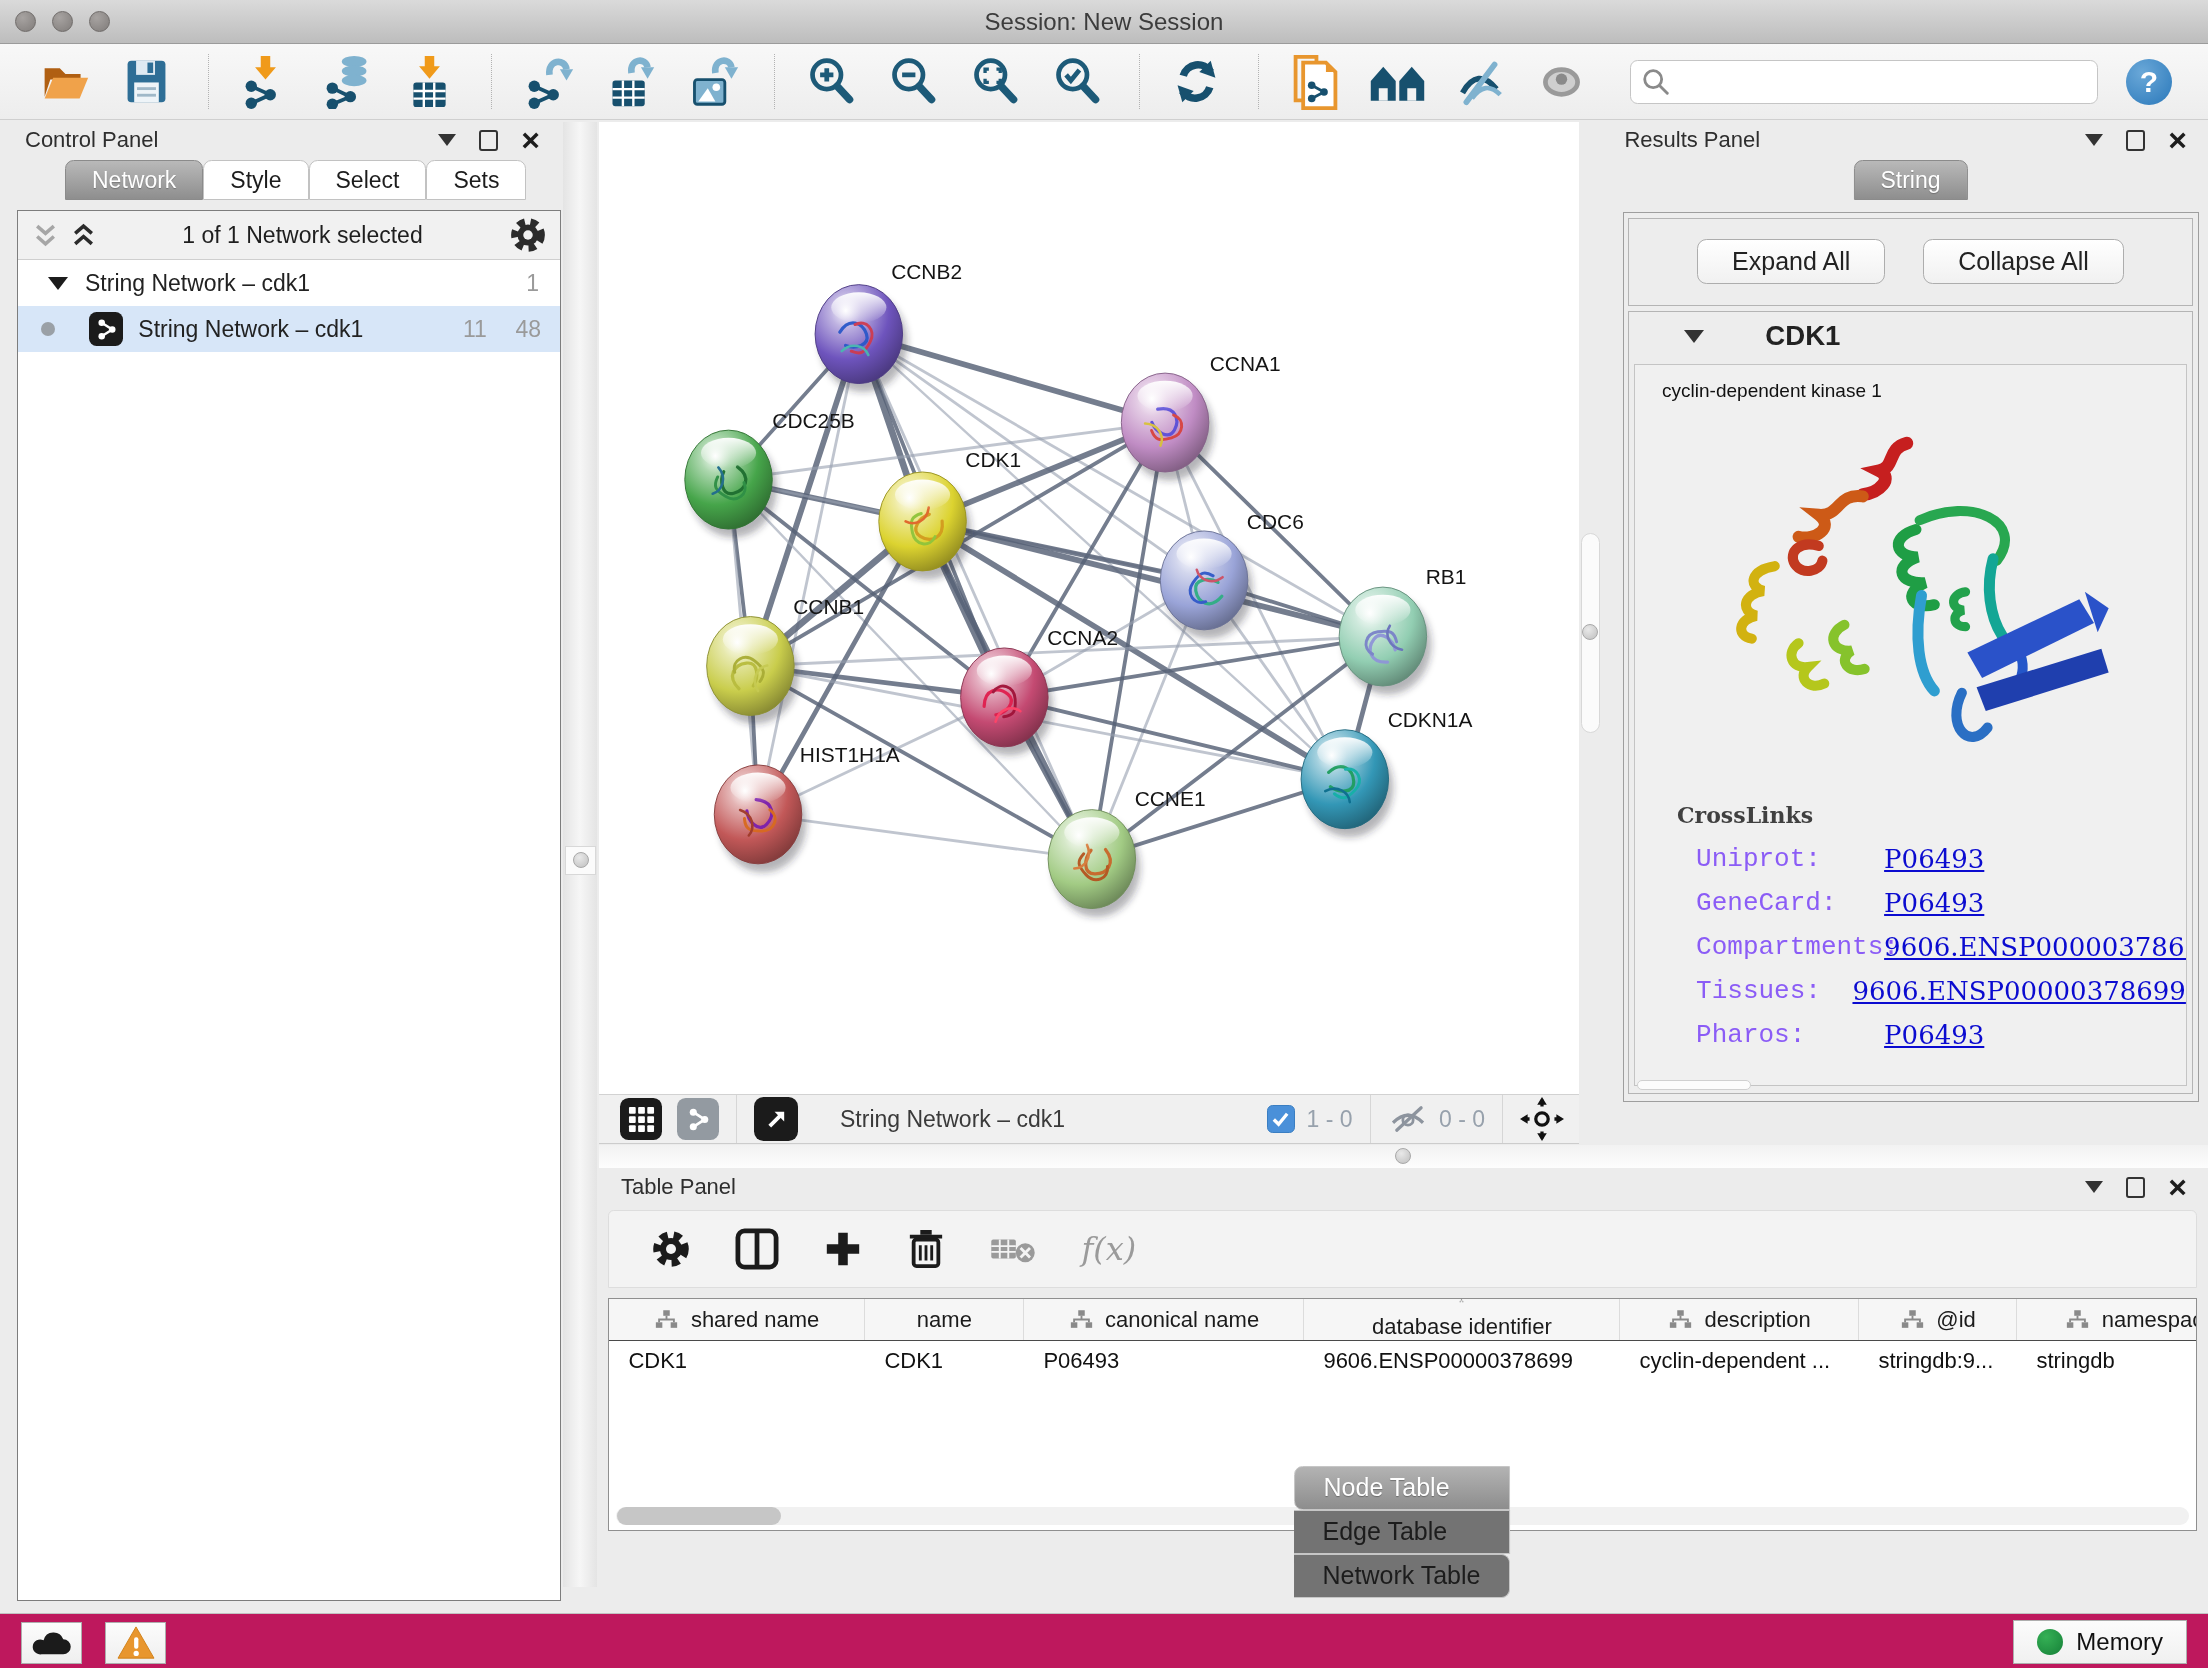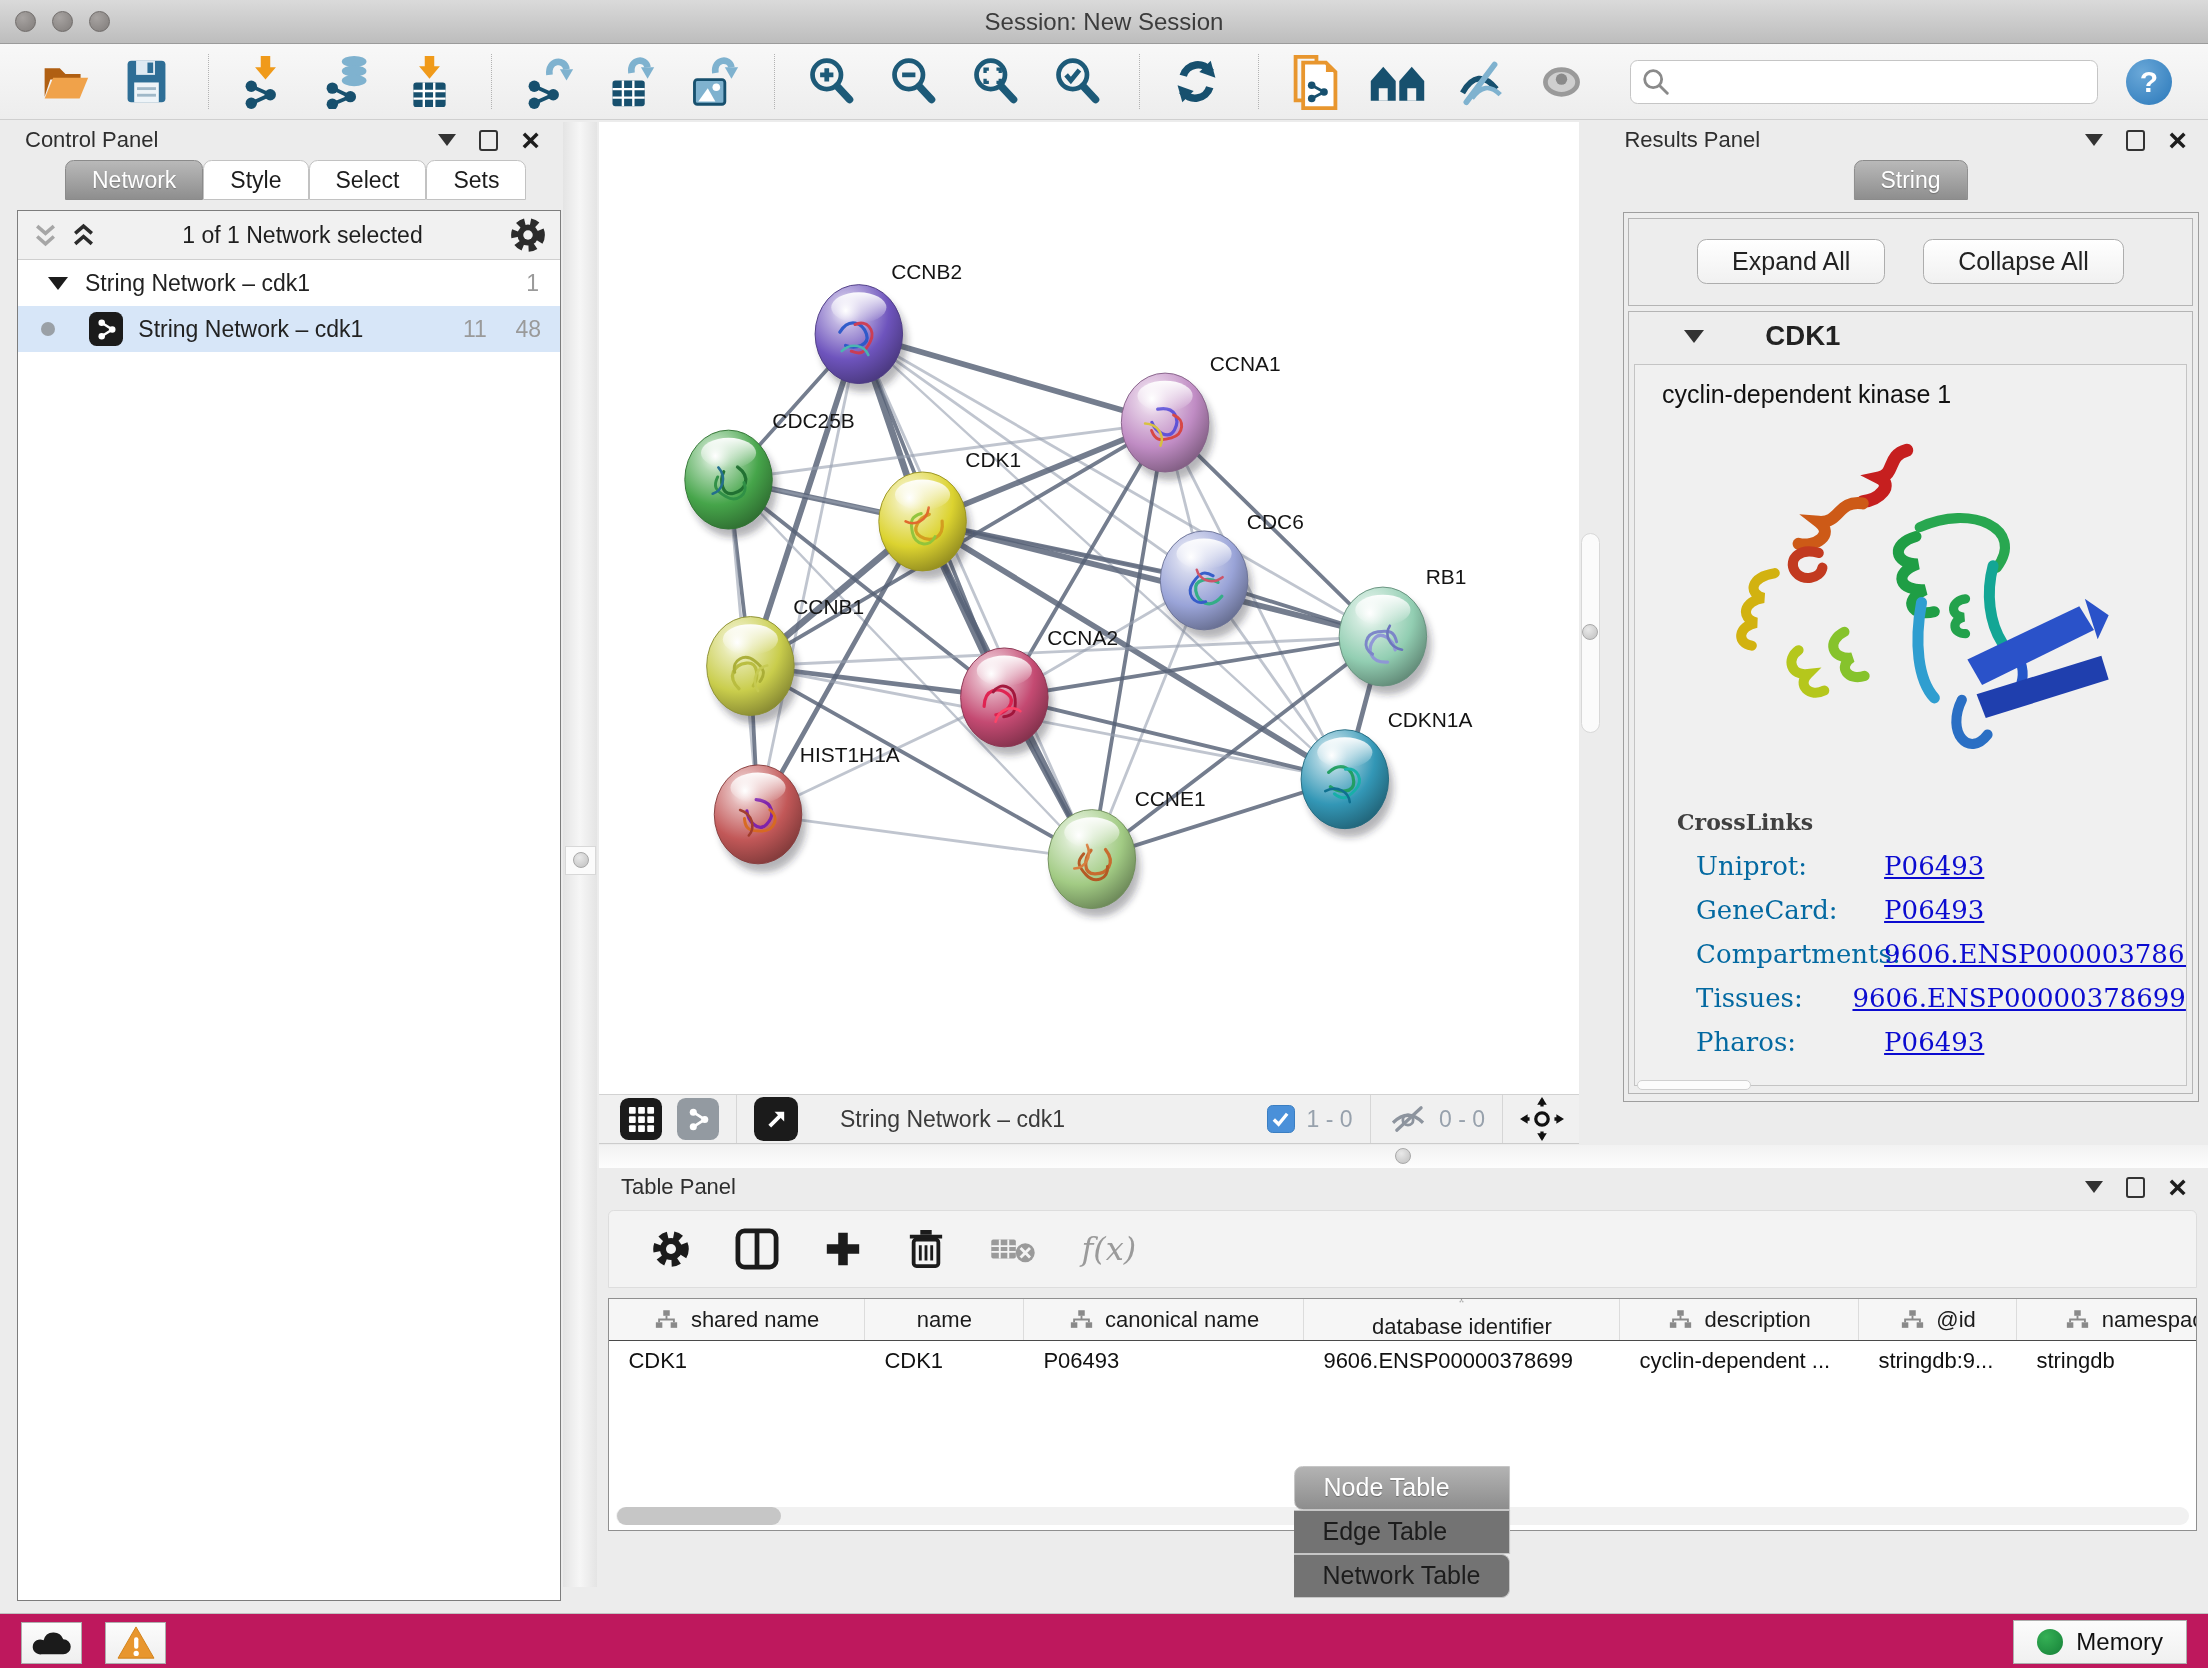--- a/index.html
+++ b/index.html
@@ -86,25 +86,25 @@
     background:#ededed; border:1.9px solid #9e9e9e; }
   .rp-buttons { position:absolute; left:4.8px; right:4.8px; top:4.8px; height:88px; border:1px solid #b4b4b4;
     display:flex; align-items:center; justify-content:center; gap:38px; }
   .rp-btn { height:45px; padding:0 34px; background:linear-gradient(#ffffff,#f1f1f1);
     border:1px solid #adadad; border-radius:9.5px; font-size:25px; display:flex; align-items:center; }
   .rp-section { position:absolute; left:4.8px; right:4.8px; top:98px; bottom:6.7px; border:1px solid #b4b4b4; }
   .rp-sec-head { height:48px; display:flex; align-items:center; }
   .rp-sec-title { font-size:27.6px; font-weight:bold; margin-left:61px; }
   .rp-sec-head .tri-down { margin-left:55px; border-left-width:10.5px; border-right-width:10.5px; border-top-width:13.3px; }
   .rp-inner { position:absolute; left:4.8px; right:4.8px; top:52px; bottom:7.6px; border:1px solid #c4c4c4; background:#f0f0f0; overflow:hidden; }
-  .rp-desc { font-size:25px; margin:15px 0 0 27px; color:#111; }
+  .rp-desc { font-size:19px; margin:15px 0 0 27px; color:#111; }
   .serif { font-family:"DejaVu Serif", serif; }
   .cl-head { font-size:22px; font-weight:bold; margin:23px 0 9.5px 42px; color:#404040; }
   .cl-row { display:flex; align-items:center; height:44px; margin-left:61px; font-size:26px; }
-  .cl-label { width:188px; color:#0369a1; }
+  .cl-label { width:188px; color:#8b5cf6;font-family:Liberation Mono, monospace; }
   .cl-link { color:#0b0bd0; text-decoration:underline; }
   .rp-hscroll { position:absolute; left:7.6px; bottom:2.9px; width:114px; height:10.5px;
     background:#fcfcfc; border:1px solid #d0d0d0; border-radius:5.7px; }
 
   
   .table-panel { position:absolute; left:596px; top:1168px; width:1612px; height:439px; }
   .tp-toolbar { position:absolute; left:12.4px; right:11.4px; top:42px; height:78px;
     background:#f3f3f3; border:1px solid #dddddd; border-radius:5.7px 5.7px 0 0;
     display:flex; align-items:center; gap:44px; padding-left:42px; }
   .fx { font-family:"DejaVu Serif", serif; font-style:italic; font-size:32px; color:#9a9a9a; }

